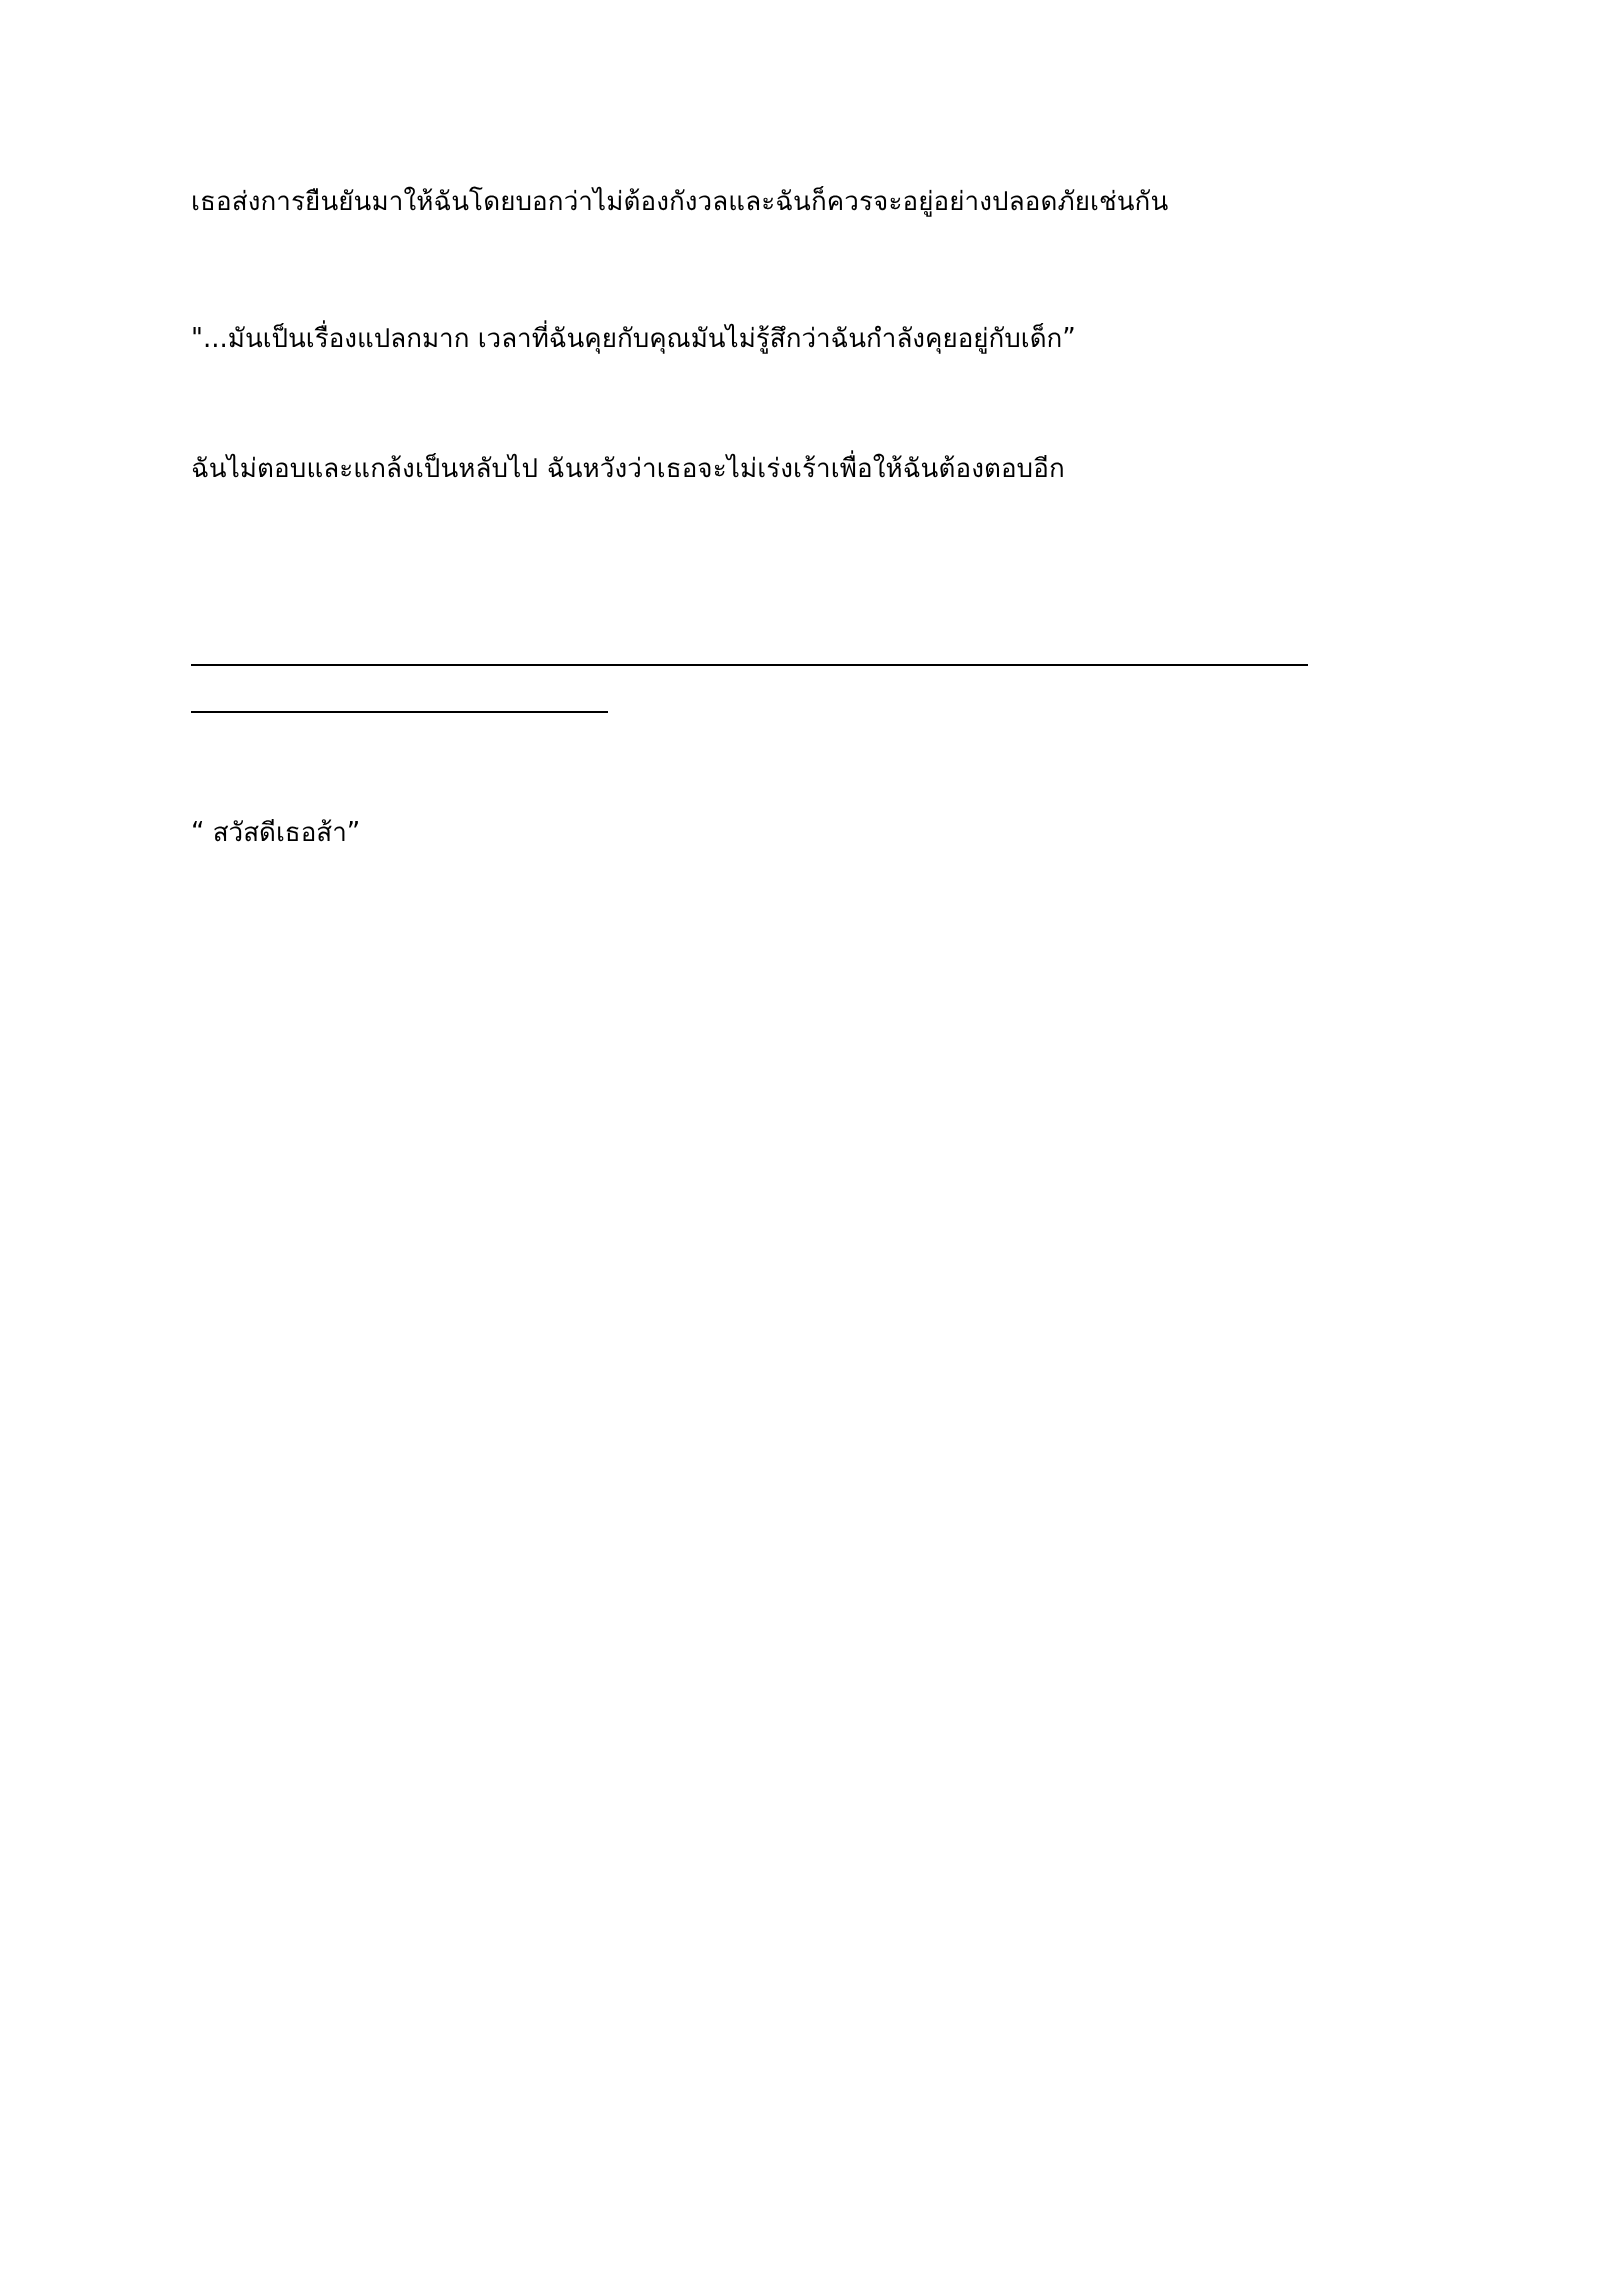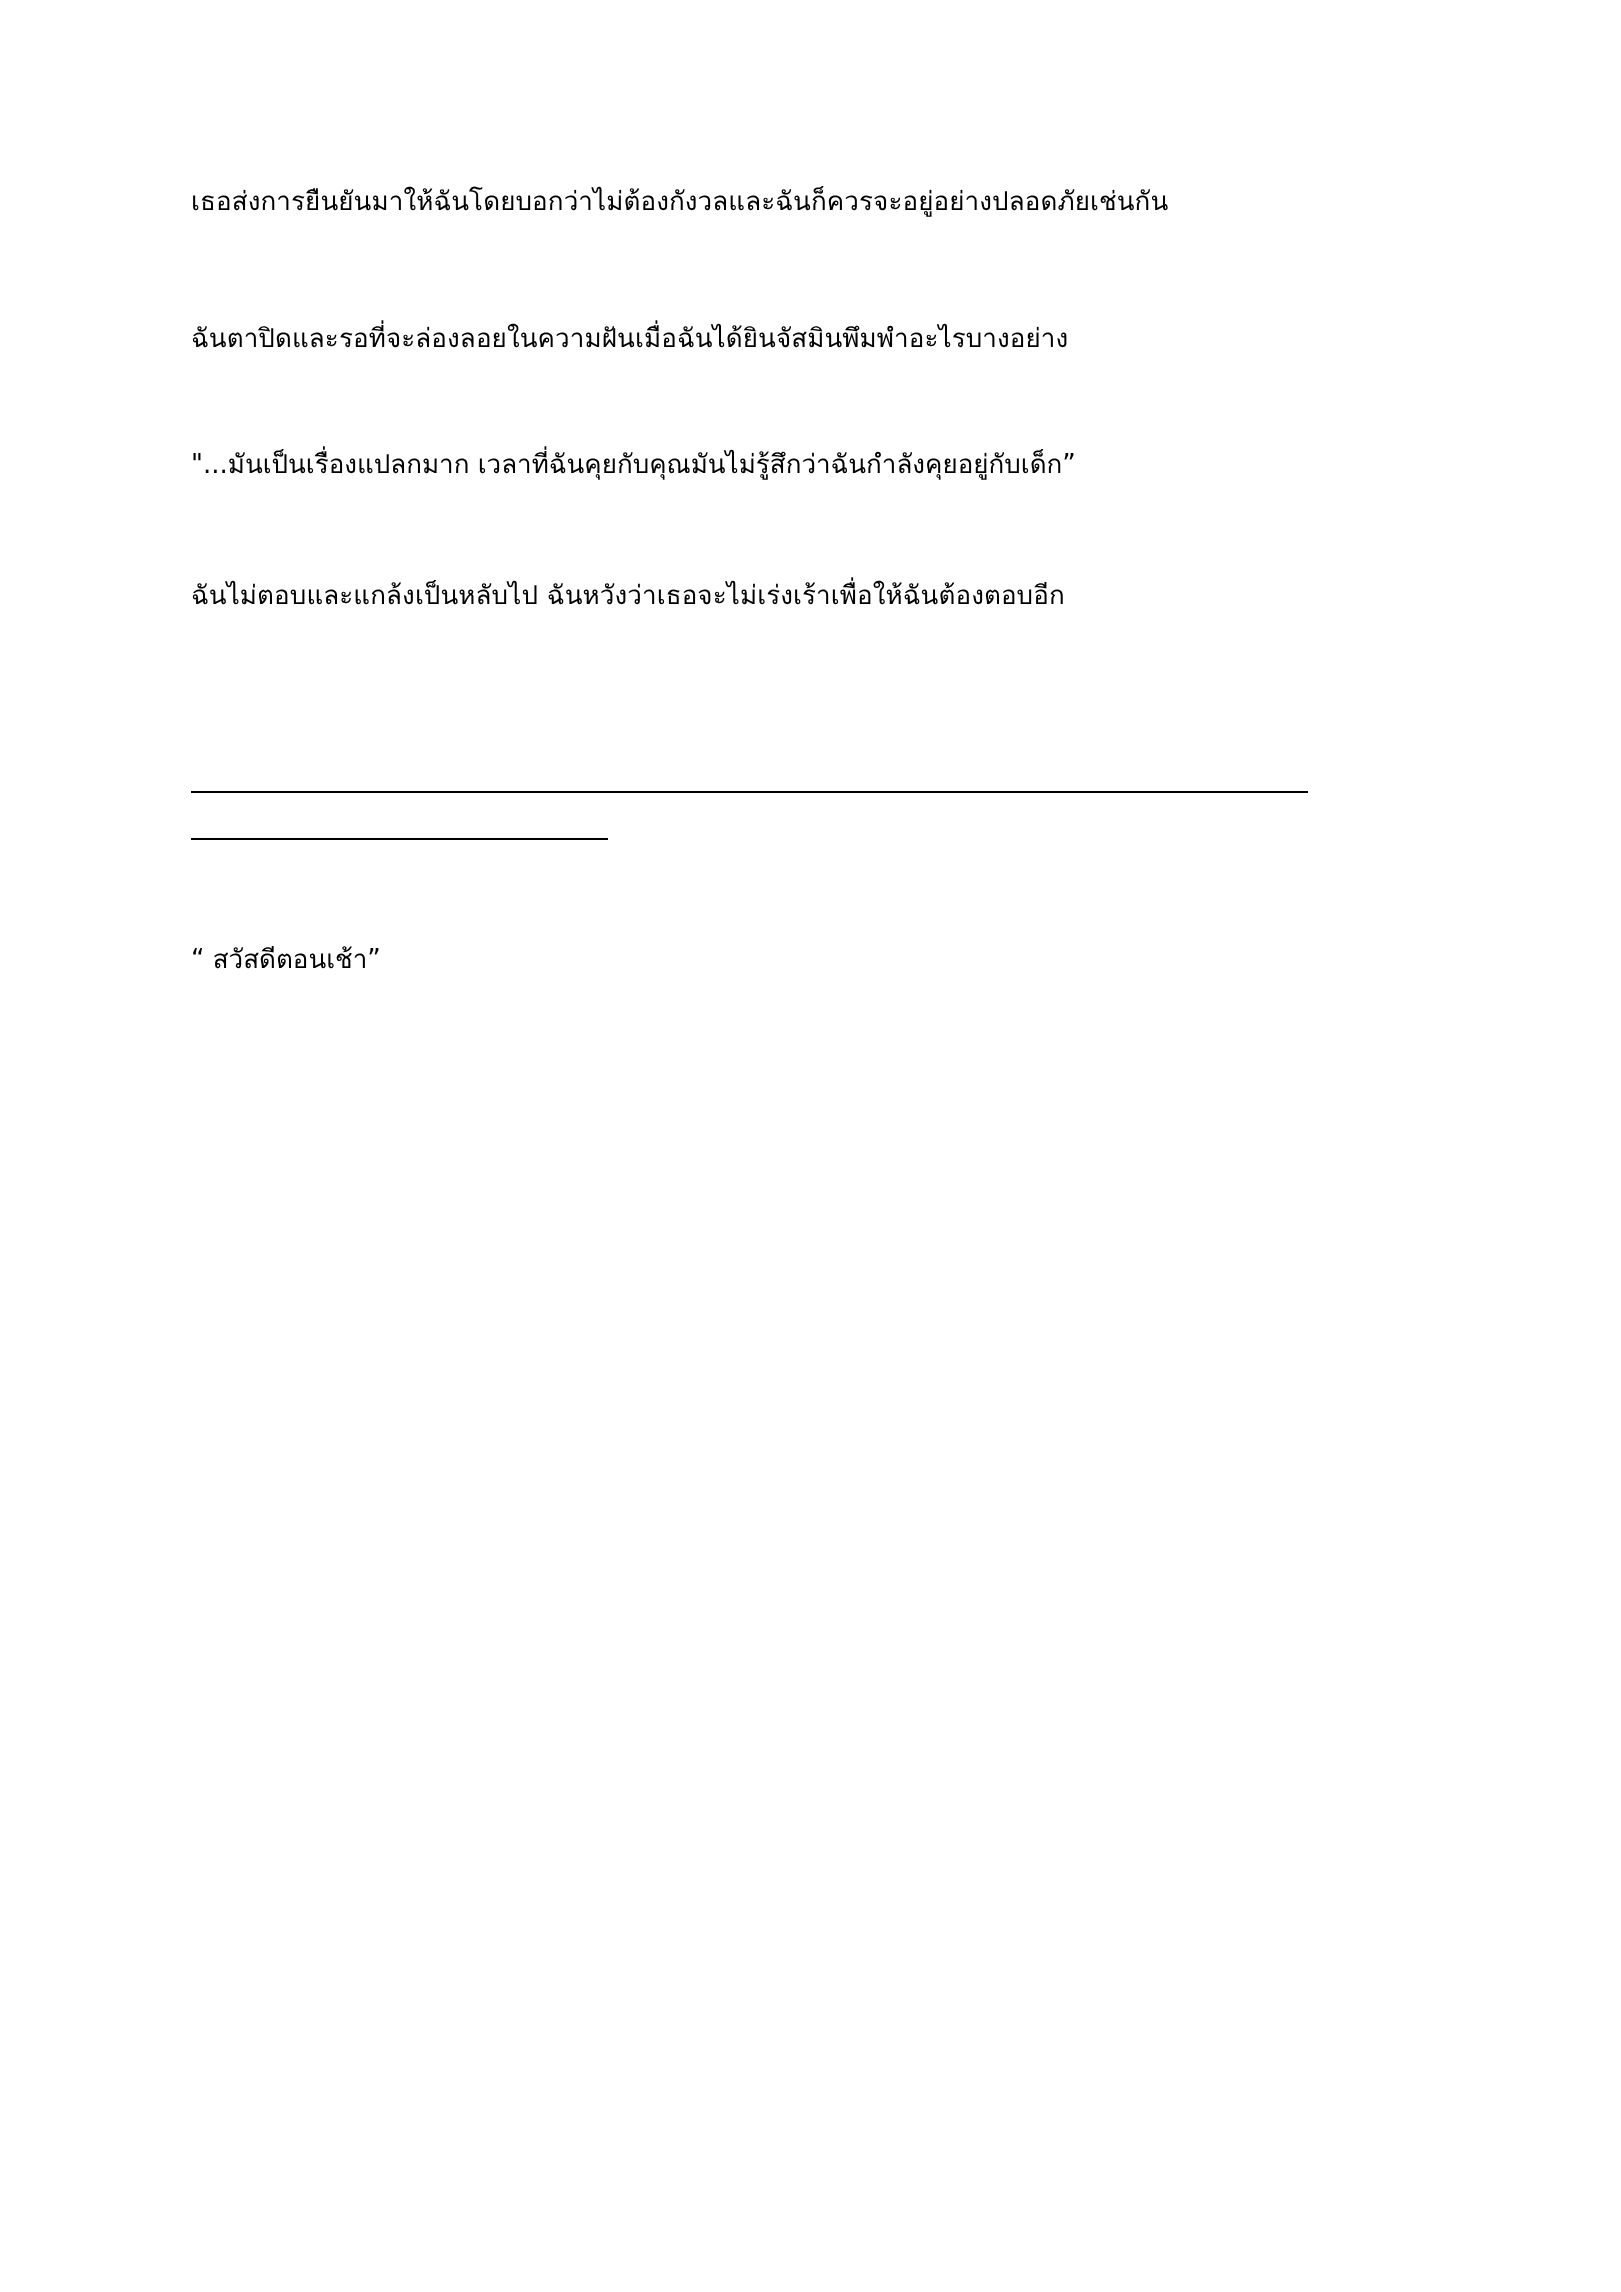--- a/index.html
+++ b/index.html
@@ -75,32 +75,31 @@
   }
 </style>
 </head>
 <body>
 
 <div class="page">
   <div class="doc-body">
 
     <p class="para first">เธอส่งการยืนยันมาให้ฉันโดยบอกว่าไม่ต้องกังวลและฉันก็ควรจะอยู่อย่างปลอดภัยเช่นกัน</p>
 
-    <p class="para tall-gap">ฉันตาปิดและรอที่จะล่องลอยในความฝันเมื่อฉันได้ยินจัสมินพึมพำอะไรบางอย่าง</p>
 
     <p class="quote">"...มันเป็นเรื่องแปลกมาก เวลาที่ฉันคุยกับคุณมันไม่รู้สึกว่าฉันกำลังคุยอยู่กับเด็ก”</p>
 
     <p class="para tall-gap">ฉันไม่ตอบและแกล้งเป็นหลับไป ฉันหวังว่าเธอจะไม่เร่งเร้าเพื่อให้ฉันต้องตอบอีก</p>
 
     <div class="spacer-block"></div>
 
     <div class="rule-group">
       <hr class="rule long">
       <hr class="rule short">
     </div>
 
-    <p class="greeting">“ สวัสดีตอนเช้า”</p>
+    <p class="greeting">“ สวัสดีเธอส้า”</p>
 
 
 
   </div>
 </div>
 
 
 </body></html>

